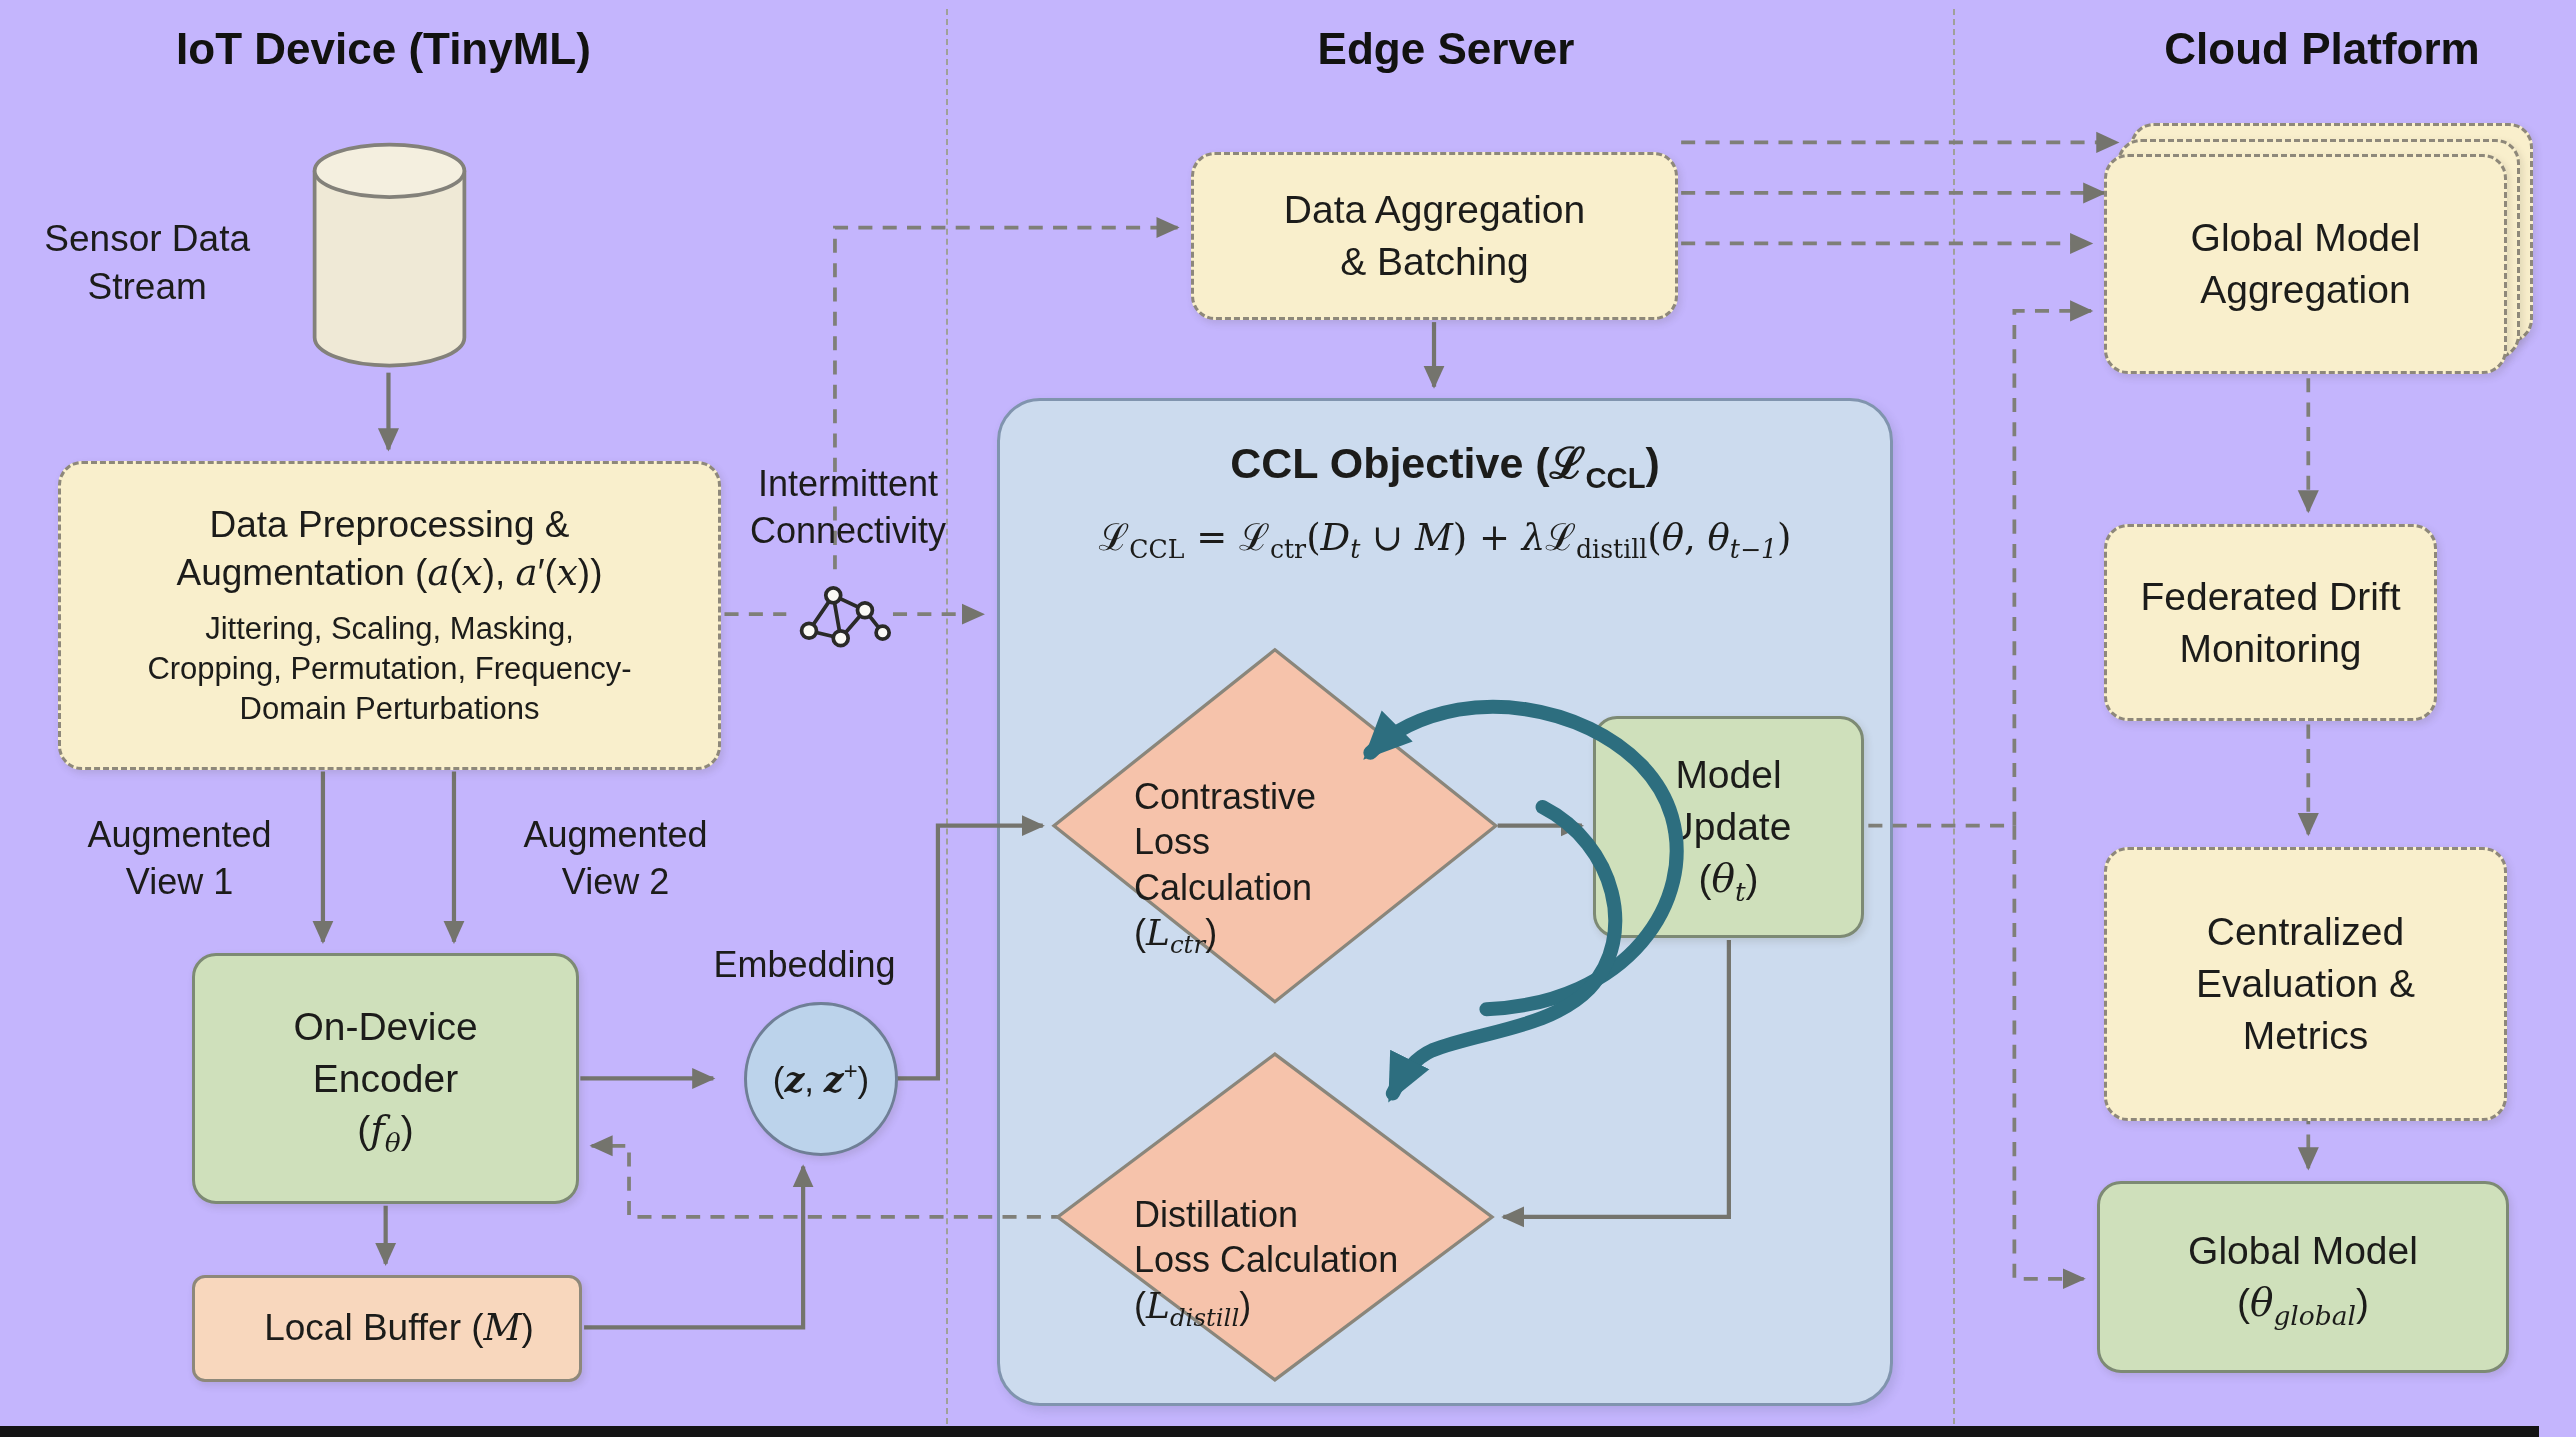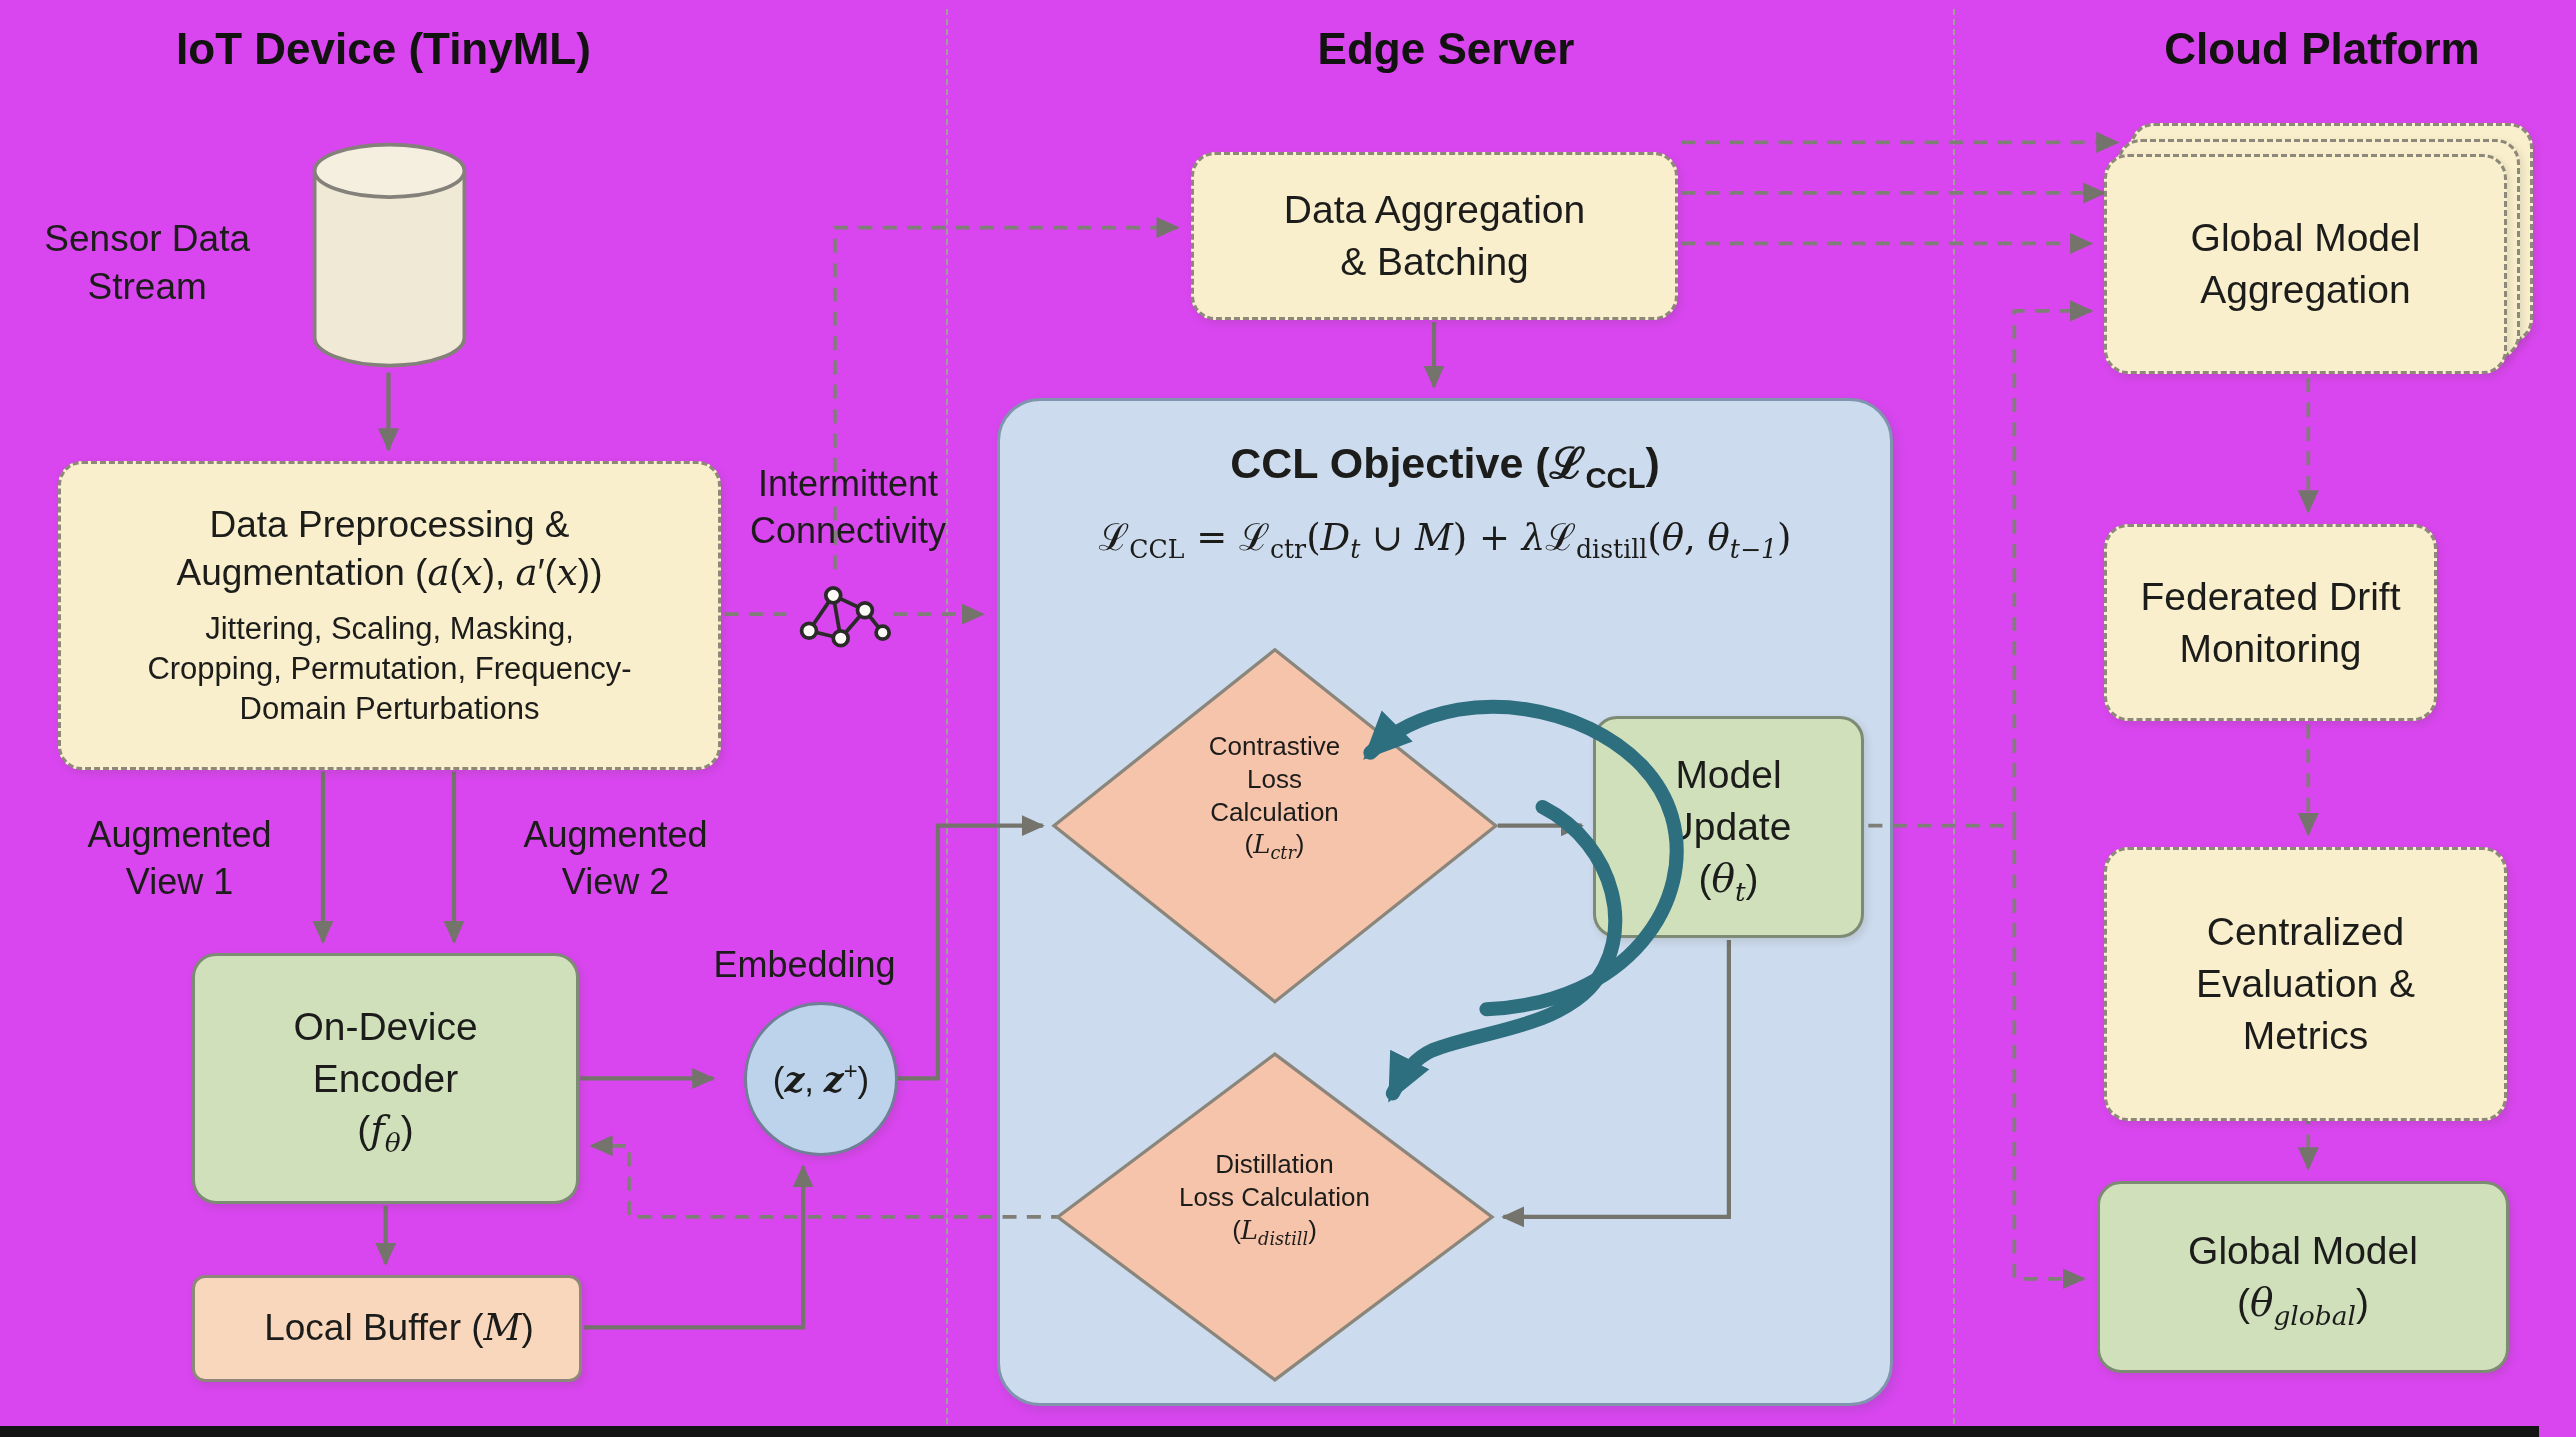--- a/index.html
+++ b/index.html
@@ -1,32 +1,32 @@
 <!DOCTYPE html>
 <html style="font-size:15px"><head>
 <meta charset="utf-8">
 <style>
   * { box-sizing: border-box; margin: 0; padding: 0; }
   html,body { width: 2576px; height: 1438px; }
   body { font-family: "Liberation Sans", sans-serif; background: #fbfaf6; }
-  #canvas { position: relative; width: 2576px; height: 1438px; background: #d946ef; overflow: hidden; color: #1c1c1a; }
+  #canvas { position: relative; width: 2576px; height: 1438px; background: #c4b5fd; overflow: hidden; color: #1c1c1a; }
   .abs { position: absolute; }
   .hdr { font-size: 44px; font-weight: 700; text-align: center; color: #121210; z-index: 8; }
   .lbl { font-size: 36px; text-align: center; line-height: 1.3; z-index: 8; }
   .box { display: flex; align-items: center; justify-content: center; text-align: center;
          box-shadow: 2.8px 3.7px 7.5px rgba(70,65,50,.13); z-index: 4; }
   .yellow { background: #f9efcc; border: 3.3px dashed #8e887a; border-radius: 24px; }
   .green  { background: #cfe0bb; border: 3.3px solid #7d8a74; border-radius: 24px; }
   .peach  { background: #f8d7bd; border: 3.3px solid #8e887a; border-radius: 13px; padding-left: 24px; }
   .circle { background: #bcd3eb; border: 3.3px solid #6f7f96; border-radius: 50%; }
   .bluebox{ background: #ccdbee; border: 3.7px solid #8094ae; border-radius: 43px; z-index: 1;
             box-shadow: 3.7px 4.7px 9.4px rgba(60,70,90,.14); position: absolute; }
   .fs42 { font-size: 39px; line-height: 1.33; }
   .fs40 { font-size: 37px; line-height: 1.3; }
-  .diamond-text { text-align: center; font-size: 26px; line-height: 1.26; z-index: 8; }
+  .diamond-text { text-align: left; font-size: 36px; line-height: 1.26; z-index: 8; margin-top: 44px; }
   .mi { font-family: "DejaVu Serif", serif; font-style: italic; }
   .scl { font-family: "DejaVu Serif", serif; font-style: normal; }
   sub { font-size: 68%; line-height: 0; }
   sup { font-size: 68%; line-height: 0; }
   .divider { border-left: 2.8px dashed #a0a099; width: 0; z-index: 2; }
   svg.layer { position: absolute; left: 0; top: 0; pointer-events: none; }
   #connector-layer { z-index: 2; }
   #cycle-layer { z-index: 6; }
   .icon-wrap { z-index: 4; }
   .pp-title { font-size: 37px; font-weight: 400; line-height: 1.3; text-align: center; }

